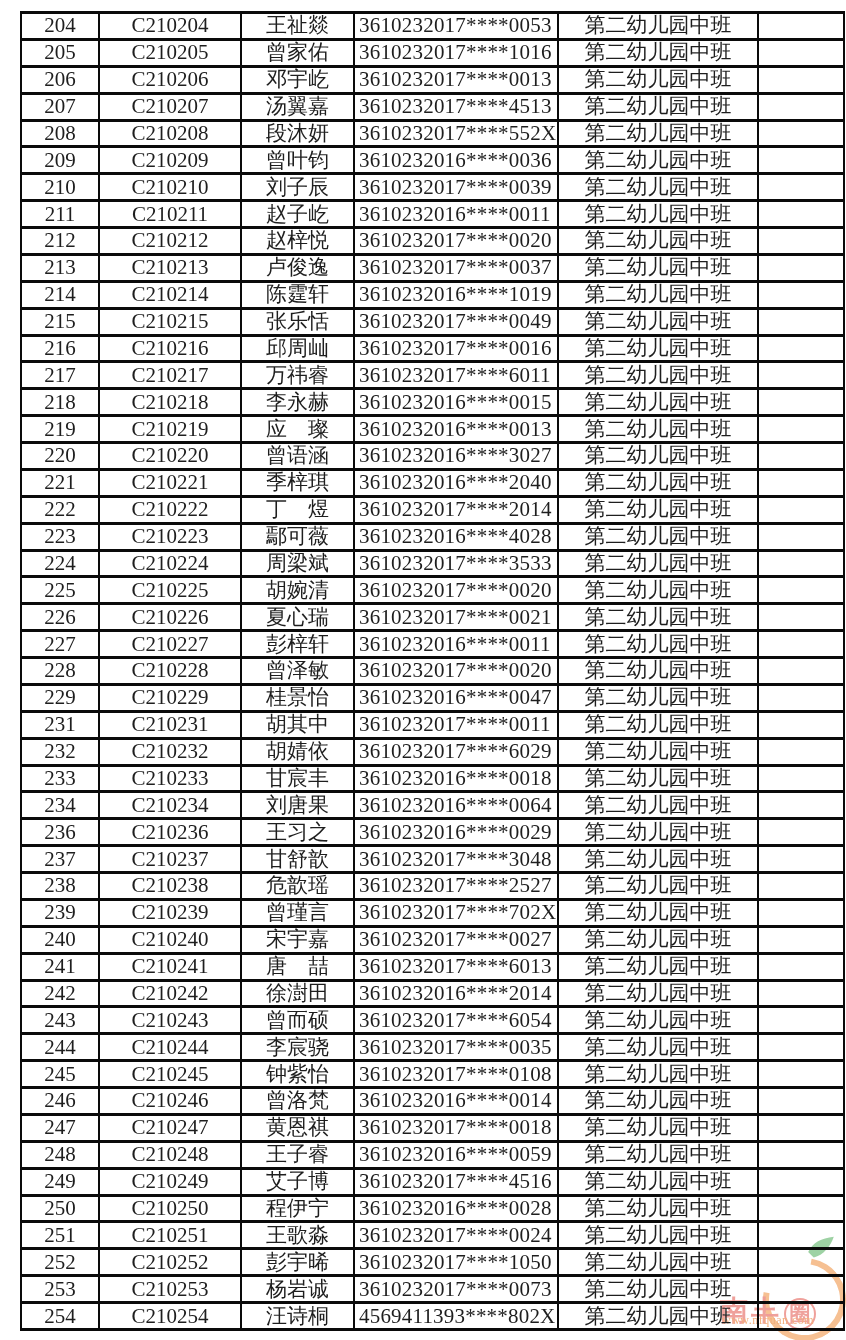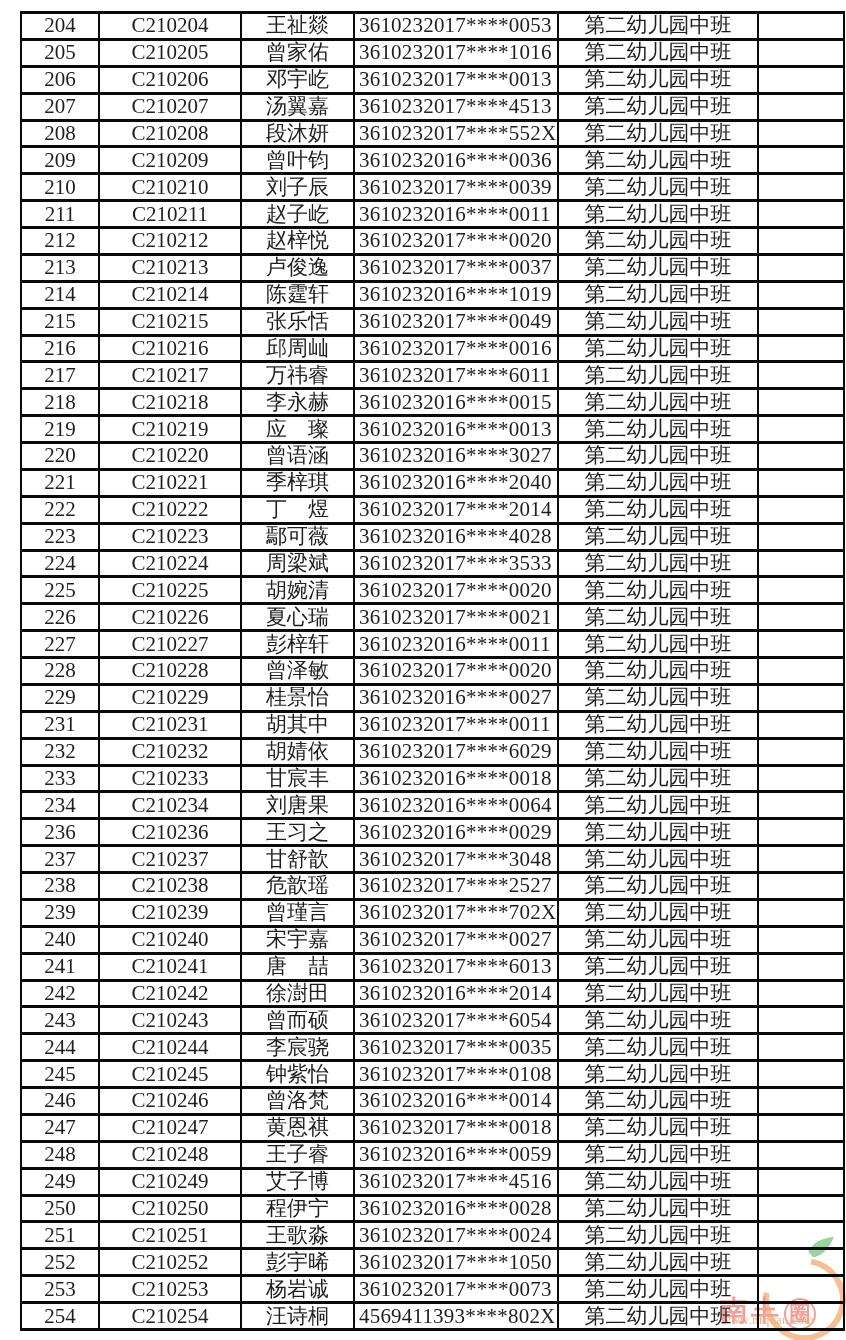--- a/index.html
+++ b/index.html
@@ -340,21 +340,21 @@
         <td class="col-code">C210228</td>
         <td class="col-name">曾泽敏</td>
         <td class="col-id_masked">3610232017****0020</td>
         <td class="col-school_class">第二幼儿园中班</td>
         <td class="col-remark"></td>
       </tr>
       <tr>
         <td class="col-no">229</td>
         <td class="col-code">C210229</td>
         <td class="col-name">桂景怡</td>
-        <td class="col-id_masked">3610232016****0027</td>
+        <td class="col-id_masked">3610232016****0047</td>
         <td class="col-school_class">第二幼儿园中班</td>
         <td class="col-remark"></td>
       </tr>
       <tr>
         <td class="col-no">231</td>
         <td class="col-code">C210231</td>
         <td class="col-name">胡其中</td>
         <td class="col-id_masked">3610232017****0011</td>
         <td class="col-school_class">第二幼儿园中班</td>
         <td class="col-remark"></td>

